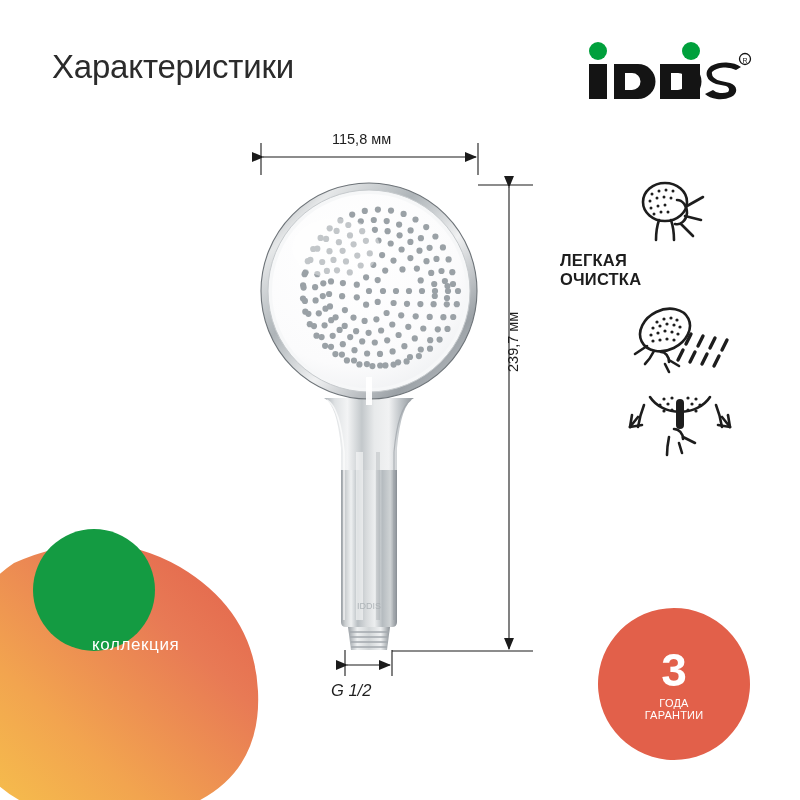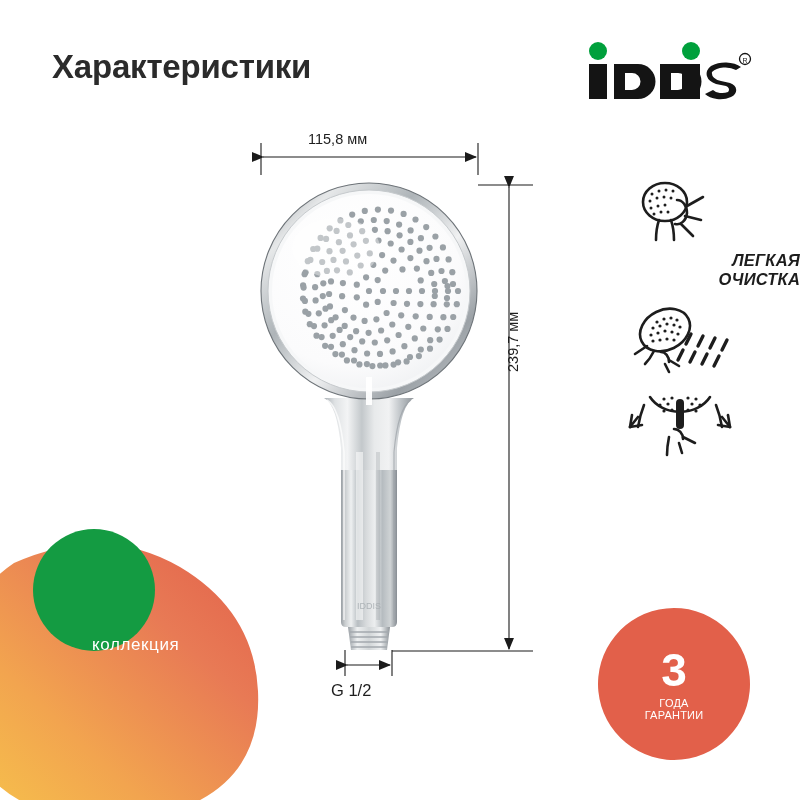--- a/index.html
+++ b/index.html
@@ -15,21 +15,21 @@
     font-family: "Liberation Sans", sans-serif;
     color: #222222;
   }
 
   
   .page-title {
     position: absolute;
     left: 52px;
     top: 48px;
     font-size: 33px;
-    font-weight: 700;
+    font-weight: 400;
     letter-spacing: -0.2px;
     color: #2b2b2b;
     white-space: nowrap;
   }
 
   .brand-logo {
     position: absolute;
     right: 42px;
     top: 40px;
     width: 180px;
@@ -41,21 +41,21 @@
     position: absolute;
     left: 0;
     top: 0;
     width: 800px;
     height: 800px;
     pointer-events: none;
   }
 
   .dim-label-h {
     position: absolute;
-    left: 308px;
+    left: 332px;
     top: 131px;
     font-size: 14.5px;
     color: #1e1e1e;
     white-space: nowrap;
   }
   .dim-label-v {
     position: absolute;
     left: 505px;
     top: 372px;
     font-size: 14.5px;
@@ -64,34 +64,34 @@
     transform: rotate(-90deg);
     transform-origin: left top;
   }
   .dim-label-thread {
     position: absolute;
     left: 331px;
     top: 681px;
     font-size: 16.5px;
     color: #1e1e1e;
     white-space: nowrap;
+    font-style: italic;
   }
 
   
   .features {
     position: absolute;
     right: 0;
     top: 178px;
     width: 240px;
   }
   .feature {
     width: 240px;
-    text-align: right;
+    text-align: left;
     margin-bottom: 14px;
-    font-style: italic;
   }
   .feature-icon {
     height: 66px;
     display: flex;
     align-items: center;
     justify-content: center;
   }
   .feature-label {
     font-size: 16.5px;
     font-weight: 700;

